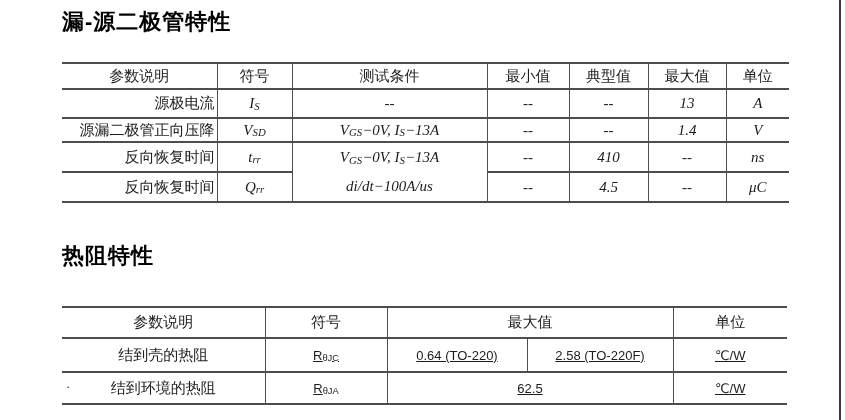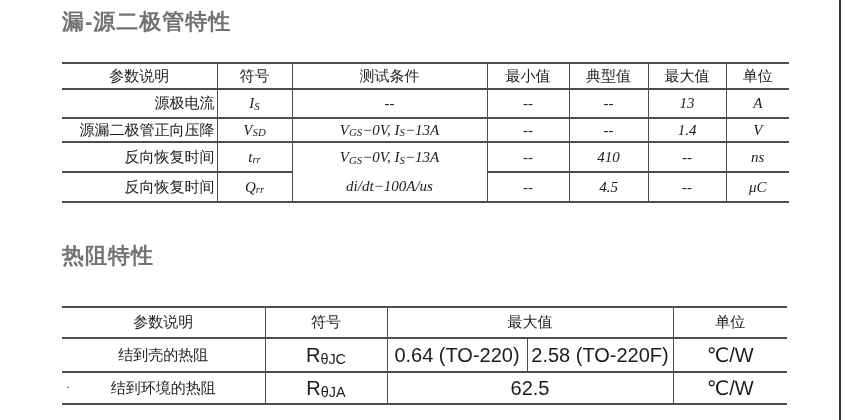--- a/index.html
+++ b/index.html
@@ -19,21 +19,21 @@
     background: #383838;
   }
   .sec-title {
     position: absolute;
     left: 62px;
     margin: 0;
     font-family: "Liberation Sans", "DejaVu Sans", sans-serif;
     font-weight: bold;
     font-size: 22px;
     letter-spacing: 1px;
-    color: #737373;
+    color: #000000;
     white-space: nowrap;
   }
   .title-diode { top: 7px; }
   .title-thermal { top: 241px; }
 
   table.sheet {
     position: absolute;
     border-collapse: collapse;
     table-layout: fixed;
   }
@@ -55,21 +55,21 @@
   .sheet tr > *:last-child  { border-right: none; }
 
   .t1 .left { text-align: right; padding-left: 3px; }
 
   .sb {
     font-size: 0.72em;
     position: relative;
     top: 0.14em;
   }
   .latin { font-family: "Liberation Serif", "DejaVu Serif", serif; font-style: italic; }
-  .sans  { font-family: "Liberation Sans", "DejaVu Sans", sans-serif; font-size: 20px; }
+  .sans  { font-family: "Liberation Sans", "DejaVu Sans", sans-serif; font-size: 13px; text-decoration: underline; }
 
   .cond-line { line-height: 29px; height: 29px; }
 
   .stray-dot {
     position: absolute;
     left: 66px;
     top: 379px;
     font-size: 13px;
     color: #333;
   }

